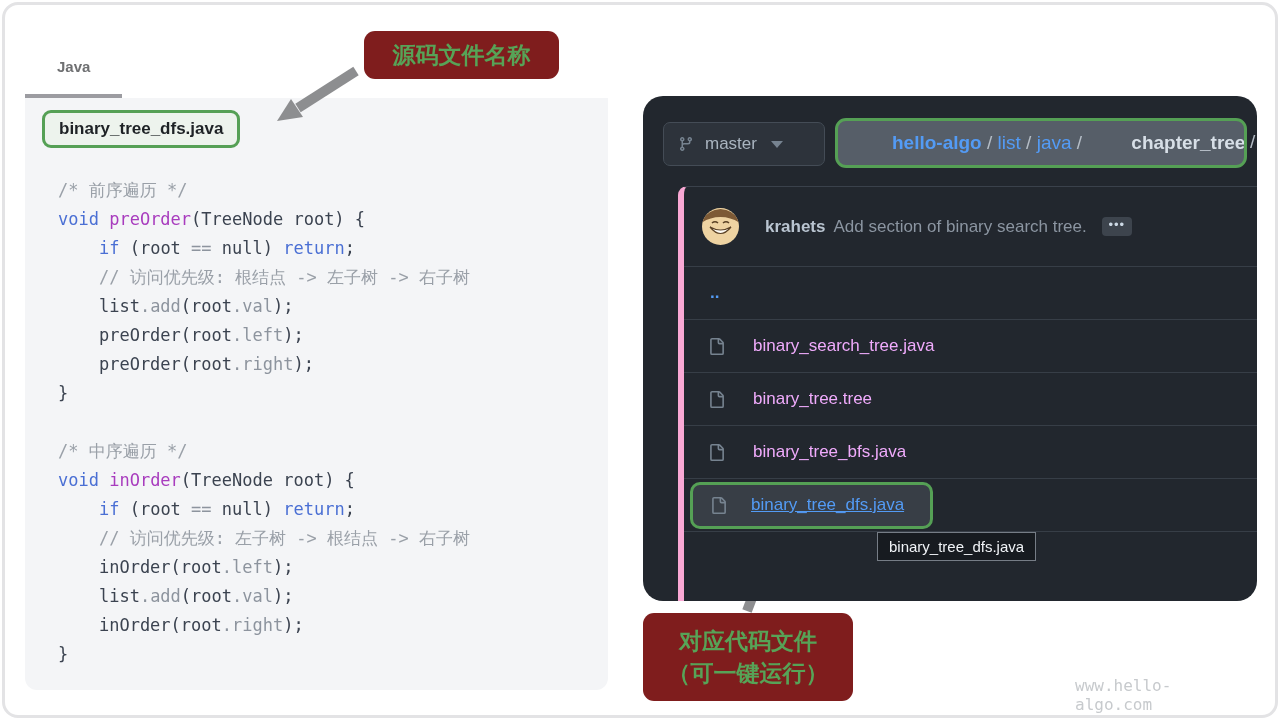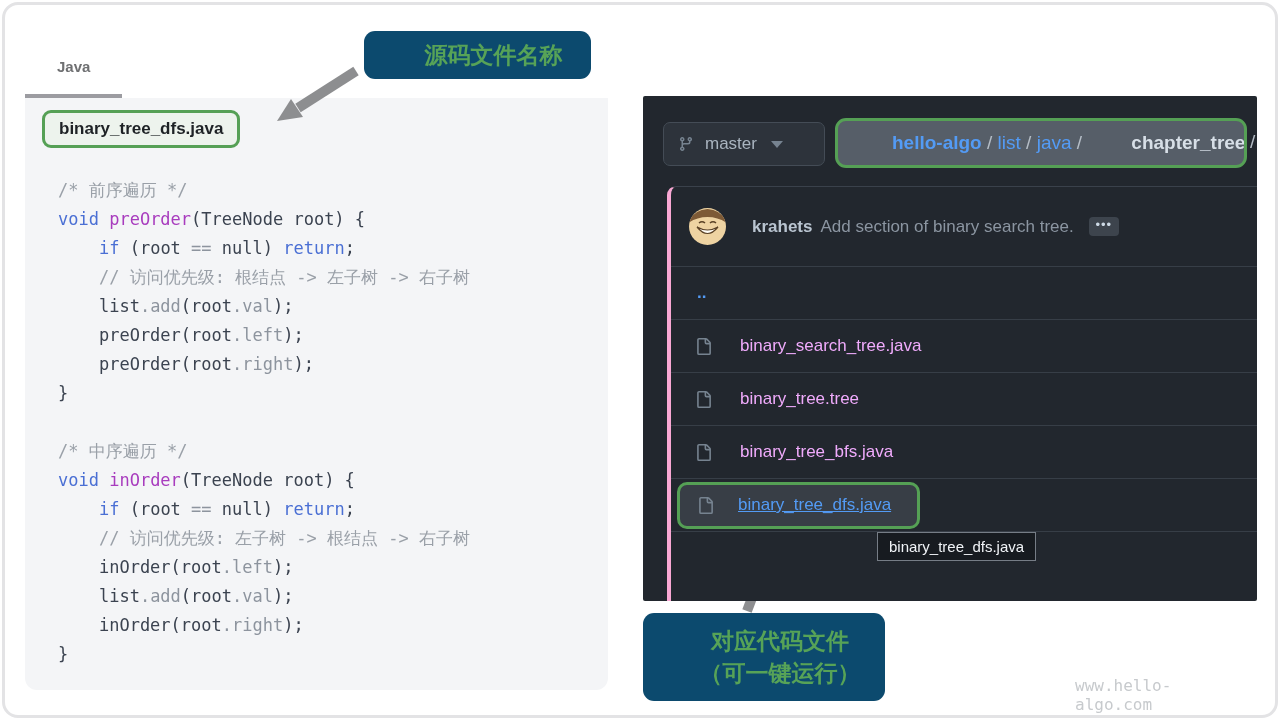--- a/index.html
+++ b/index.html
@@ -18,42 +18,42 @@
   .code-panel{position:absolute;left:25px;top:159px;width:583px;height:531px;background:#f4f5f7;border-radius:0 0 12px 12px;overflow:hidden;}
   .code-lines{padding:17px 0 0 33px;font-family:"DejaVu Sans Mono",monospace;font-size:17px;line-height:29px;}
   .code-line{white-space:pre;}
   .t-tx{color:#3b4350;}
   .t-kw{color:#4a6fd4;}
   .t-fn{color:#a83cbe;}
   .t-cm{color:#9aa0a8;}
   .t-pr{color:#8d949e;}
 
   
-  .callout{background:#0c4a6e;border-radius:11px;color:#57a357;font-weight:bold;font-size:23px;
-           display:flex;flex-direction:column;align-items:center;justify-content:center;line-height:32px;padding-left:32px;}
+  .callout{background:#7f1d1d;border-radius:11px;color:#57a357;font-weight:bold;font-size:23px;
+           display:flex;flex-direction:column;align-items:center;justify-content:center;line-height:32px;}
   .callout-1{left:364px;top:31px;width:195px;height:48px;}
   .callout-2{left:643px;top:613px;width:210px;height:88px;}
   .arrow-layer{left:0;top:0;width:1280px;height:720px;pointer-events:none;}
 
   
-  .gh-panel{position:absolute;left:643px;top:96px;width:614px;height:505px;background:#22272e;border-radius:2px;overflow:hidden;
+  .gh-panel{position:absolute;left:643px;top:96px;width:614px;height:505px;background:#22272e;border-radius:20px;overflow:hidden;
             font-family:"Liberation Sans",sans-serif;}
   .branch-btn{position:absolute;left:20px;top:26px;width:162px;height:44px;box-sizing:border-box;background:#2d333b;border:1px solid #444c56;
               border-radius:7px;display:flex;align-items:center;padding:0 14px;cursor:pointer;}
   .branch-label{font-size:17px;color:#a9b4bf;margin-left:11px;}
   .caret{width:0;height:0;border-left:6px solid transparent;border-right:6px solid transparent;border-top:7px solid #768390;margin-left:14px;}
   .crumb-box{position:absolute;left:192px;top:22px;width:412px;height:50px;box-sizing:border-box;border:3px solid #55a055;border-radius:11px;
              background:#565e68;display:flex;align-items:center;padding:0 10px;white-space:nowrap;overflow:hidden;}
   .crumbs{font-size:19px;color:#b6bec7;}
   .crumb{color:#539bf5;}
   .crumb.bold{font-weight:bold;margin-left:44px;}
   .crumb.current{color:#d7dfe7;font-weight:bold;}
   .crumb-sep{color:#b6bec7;}
   .crumb-trailing{position:absolute;left:607px;top:35px;font-size:19px;color:#b6bec7;}
-  .commit-box{position:absolute;left:24px;top:90px;right:-2px;height:415px;border-top:1px solid #3a414b;border-left:4px solid #f9a8d4;
+  .commit-box{position:absolute;left:35px;top:90px;right:-2px;height:415px;border-top:1px solid #3a414b;border-left:6px solid #f9a8d4;
               border-top-left-radius:9px;}
   .commit-row{height:79px;display:flex;align-items:center;padding-left:18px;}
   .commit-author{font-size:17px;font-weight:bold;color:#b9c4d0;margin-left:26px;}
   .commit-msg{font-size:17px;color:#8b95a1;margin-left:8px;}
   .more-btn{width:30px;height:19px;background:#3d444d;border-radius:4px;color:#cdd9e5;font-size:13px;letter-spacing:1px;
             display:flex;align-items:center;justify-content:center;margin-left:15px;cursor:pointer;padding-bottom:4px;box-sizing:border-box;}
   .file-row{height:52px;border-top:1px solid #373e47;display:flex;align-items:center;position:relative;cursor:pointer;}
   .file-row.last{border-bottom:1px solid #373e47;}
   .row-inner{display:flex;align-items:center;padding-left:24px;}
   .row-inner.parent{padding-left:26px;}

